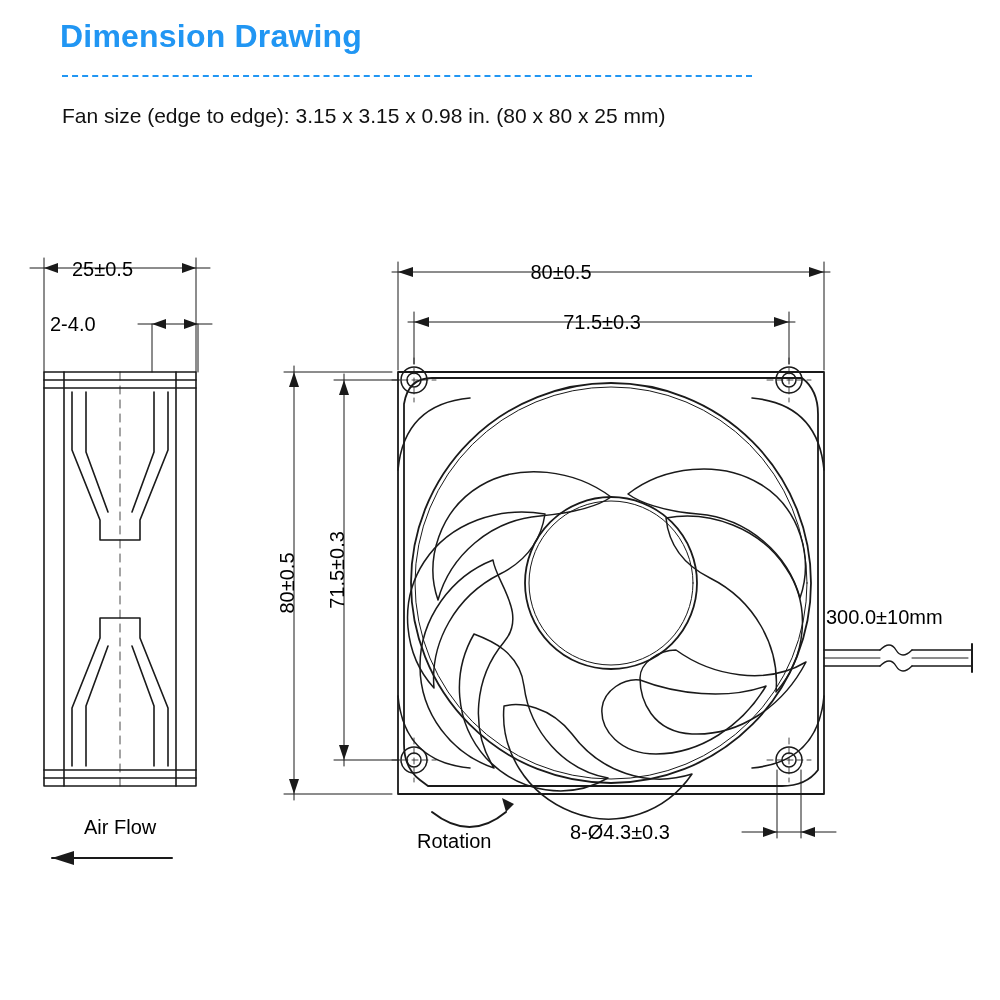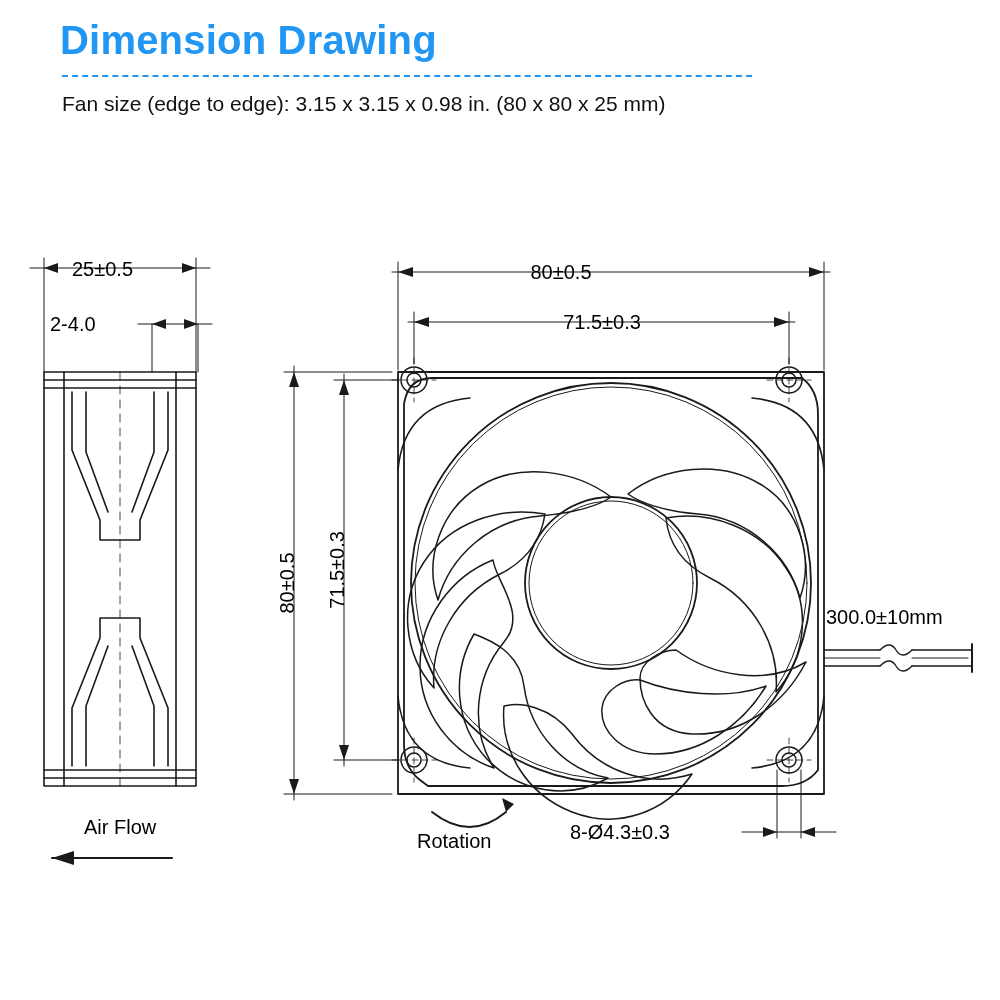--- a/index.html
+++ b/index.html
@@ -16,42 +16,42 @@
     overflow: hidden;
   }
   .page {
     position: absolute;
     inset: 0;
   }
   .title {
     position: absolute;
     left: 60px;
     top: 18px;
-    font-size: 40px;
+    font-size: 32px;
     font-weight: bold;
     color: #2196f3;
     letter-spacing: 0.2px;
     white-space: nowrap;
   }
   .title-rule {
     position: absolute;
     left: 62px;
     top: 75px;
     width: 690px;
     height: 0;
     border-top: 2px dashed #2196f3;
   }
   .subtitle {
     position: absolute;
     left: 62px;
     font-size: 21px;
     color: #111111;
     white-space: nowrap;
   }
-  .subtitle.l1 { top: 92px; text-align: right; }
+  .subtitle.l1 { top: 104px; text-align: right; }
   .subtitle.l2 { top: 136px; }
 
   svg.drawing {
     position: absolute;
     left: 0;
     top: 0;
     width: 1000px;
     height: 1000px;
   }
   .lbl {

